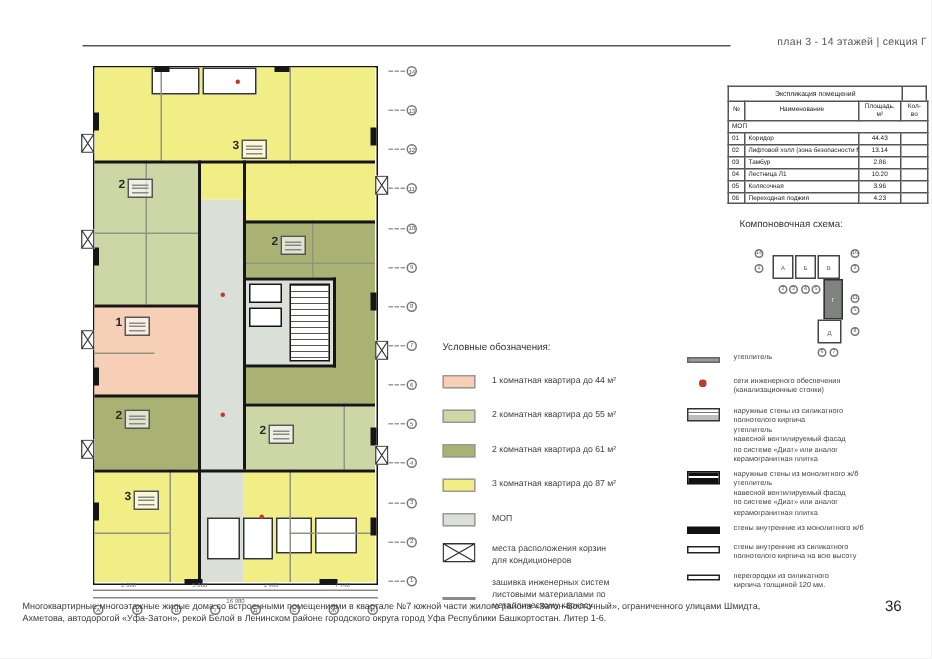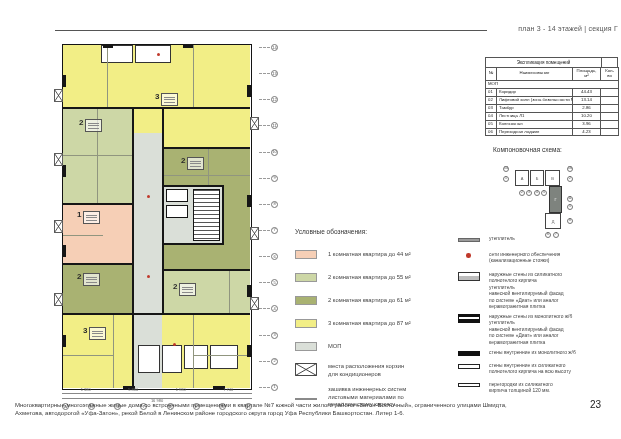--- a/index.html
+++ b/index.html
@@ -518,15 +518,15 @@
     <div class="lr-item" style="left:0;top:148px;">
       <span class="lr-sw">
           <span class="sw-part" style="display:block;"></span>
         </span>
       <span class="lr-lab">перегородки из силикатного
 кирпича толщиной 120 мм.</span>
     </div>
   </div>
 
   <div class="foot-desc">Многоквартирные многоэтажные жилые дома со встроенными помещениями в квартале №7 южной части жилого района «Затон-Восточный»,  ограниченного улицами Шмидта, Ахметова, автодорогой «Уфа-Затон», рекой Белой в Ленинском районе городского округа город Уфа Республики Башкортостан. Литер 1-6.</div>
-  <div class="page-num">23</div>
+  <div class="page-num">36</div>
 
 </div>
 
 </body></html>

